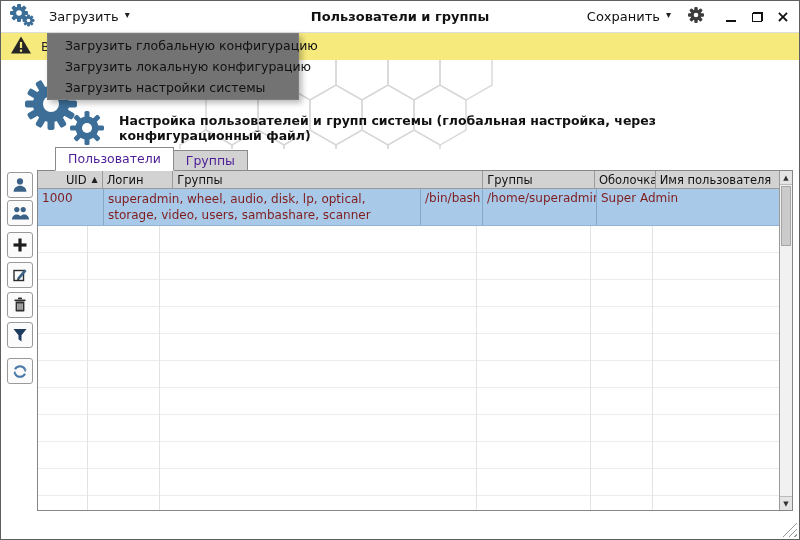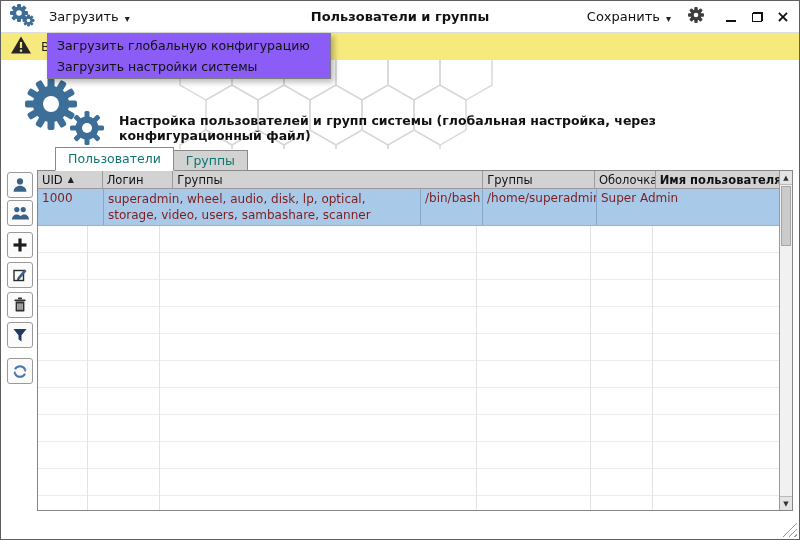--- a/index.html
+++ b/index.html
@@ -4,65 +4,65 @@
 <style>
   * { box-sizing: border-box; margin: 0; padding: 0; }
   html,body { width:800px; height:540px; background:#fff; font-family:"DejaVu Sans", sans-serif; cursor:default; }
   .window { position:relative; width:800px; height:540px; border:1px solid #5f5f5f; background:#fff; overflow:hidden; }
 
   
   .titlebar { position:absolute; left:0; top:0; right:0; height:32px; background:#fff; border-bottom:1px solid #ddd; display:flex; align-items:center; padding:0 8px; z-index:10; }
   .titlebar-left { display:flex; align-items:center; gap:12px; z-index:2; }
   .titlebar-title { position:absolute; left:0; right:0; text-align:center; font-size:13px; font-weight:bold; color:#111; z-index:1; }
   .titlebar-right { margin-left:auto; display:flex; align-items:center; gap:14px; z-index:2; }
-  .menu-button { display:flex; align-items:flex-end; gap:6px; font-size:13px; color:#111; padding:2px 2px; }
+  .menu-button { display:flex; align-items:flex-start; gap:6px; font-size:13px; color:#111; padding:2px 2px; }
   .caret { font-size:10px; color:#222; }
   .win-controls { display:flex; align-items:center; gap:10px; margin-left:4px; }
   .win-btn { width:16px; height:20px; display:flex; align-items:center; justify-content:center; }
   .min-icon { width:10px; height:2px; background:#111; margin-top:9px; }
   .restore-icon { position:relative; width:11px; height:10px; }
   .restore-icon::before { content:""; position:absolute; right:0; top:0; width:8px; height:7px; border:1px solid #111; }
   .restore-icon::after  { content:""; position:absolute; left:0; bottom:0; width:8px; height:7px; border:1px solid #111; background:#fff; }
   .close-glyph { font-size:16px; font-weight:bold; color:#111; line-height:1; }
 
   
   .warning-banner { position:absolute; left:0; top:32px; right:0; height:27px; background:#f7ea7d; display:flex; align-items:center; gap:9px; padding:0 9px; z-index:5; }
   .warning-text { font-size:12.5px; color:#222; }
 
   
-  .load-menu { position:absolute; left:46px; top:32px; width:284px; background:#8b5cf6; border:1px solid #7d7d7d; box-shadow:3px 3px 6px rgba(0,0,0,.28); z-index:40; padding:1px 0; }
+  .load-menu { position:absolute; left:46px; top:32px; width:252px; background:#737373; border:1px solid #7d7d7d; box-shadow:3px 3px 6px rgba(0,0,0,.28); z-index:40; padding:1px 8px; }
   .load-menu .item { height:21px; line-height:21px; padding:0 9px; font-size:12.5px; color:#111; white-space:nowrap; }
 
   
   .app-header { position:absolute; left:0; top:59px; right:0; height:89px; background:#fff; overflow:hidden; z-index:1; }
   .hex-bg { position:absolute; left:0; top:0; }
   .logo { position:absolute; left:16px; top:16px; }
   .header-desc { position:absolute; left:118px; top:53px; width:660px; font-size:12.5px; font-weight:bold; color:#111; }
 
   
   .tabs { position:absolute; left:54px; top:146px; display:flex; align-items:flex-end; z-index:6; }
-  .tab { font-size:12.5px; padding:0 12px; border:1px solid #8a8a8a; background:#d2d2d2; color:#0f766e; }
+  .tab { font-size:12.5px; padding:0 12px; border:1px solid #8a8a8a; background:#d2d2d2; color:#4c1d95; }
   .tab.active { background:#fff; height:24px; line-height:22px; border-bottom:1px solid #fff; z-index:7; }
   .tab.inactive { height:21px; line-height:19px; border-left:none; }
 
   
   .side-toolbar { position:absolute; left:6px; top:171px; width:26px; display:flex; flex-direction:column; z-index:2; }
   .tool-btn { width:26px; height:26px; border:1px solid #9a9a9a; border-radius:3px; background:#fbfbfb; display:flex; align-items:center; justify-content:center; }
   .tool-btn + .tool-btn { margin-top:2px; }
   .tool-btn.sep-before { margin-top:6px; }
   .tool-btn.gap4 { margin-top:4px; }
   .tool-btn.big-sep { margin-top:10px; }
 
   
   .table-wrap { position:absolute; left:36px; top:169px; width:756px; height:341px; border:1px solid #868686; background:#fff; z-index:1; }
   .thead { display:flex; height:18px; background:#d2d2d2; border-bottom:1px solid #9a9a9a; margin-right:13px; }
   .hcell { border-right:1px solid #9b9b9b; padding:1px 4px; font-size:11.5px; color:#111; white-space:nowrap; overflow:hidden; display:flex; align-items:center; gap:5px; }
-  .hcell:last-child { border-right:none;font-weight:bold; }
+  .hcell:last-child { border-right:none; }
   .sort-arrow { font-size:8px; color:#222; }
-  .c-uid { width:66px; } .c-login { width:72px; } .c-groups { width:317px; }
+  .c-uid { width:66px;justify-content:flex-end; } .c-login { width:72px; } .c-groups { width:317px; }
   .c-dir { width:114px; } .c-shell { width:62px; } .c-name { width:126px; }
   .trow.selected { display:flex; min-height:37px; background:#a9c9e9; margin-right:13px; border-bottom:1px solid #8fb3d6; }
   .tcell { border-right:1px solid #87a7c6; padding:2px 4px; font-size:12px; color:#7f1d1d; white-space:nowrap; overflow:hidden; }
   .tcell:last-child { border-right:none; }
   .tcell.wrap { white-space:normal; line-height:1.35; }
   .tbody-empty { position:absolute; left:0; top:55px; right:13px; bottom:0;
      background:repeating-linear-gradient(to bottom,#ffffff 0px,#ffffff 26px,#ececec 26px,#ececec 27px); }
   .vline { position:absolute; top:0; bottom:0; width:1px; background:#e2e2e2; }
 
   
@@ -200,20 +200,21 @@
               <circle r="5" fill="#fff"></circle>
           </g>
         </g>
       </svg>
     </span>
     <div class="header-desc">Настройка пользователей и групп системы (глобальная настройка, через конфигурационный файл)</div>
   </div>
 
   <div class="load-menu">
     <div class="item">Загрузить глобальную конфигурацию</div>
+    <div class="item">Загрузить локальную конфигурацию</div>
     <div class="item">Загрузить настройки системы</div>
   </div>
 
   <div class="tabs">
     <div class="tab active">Пользователи</div>
     <div class="tab inactive">Группы</div>
   </div>
 
   <div class="side-toolbar">
     <div class="tool-btn">

